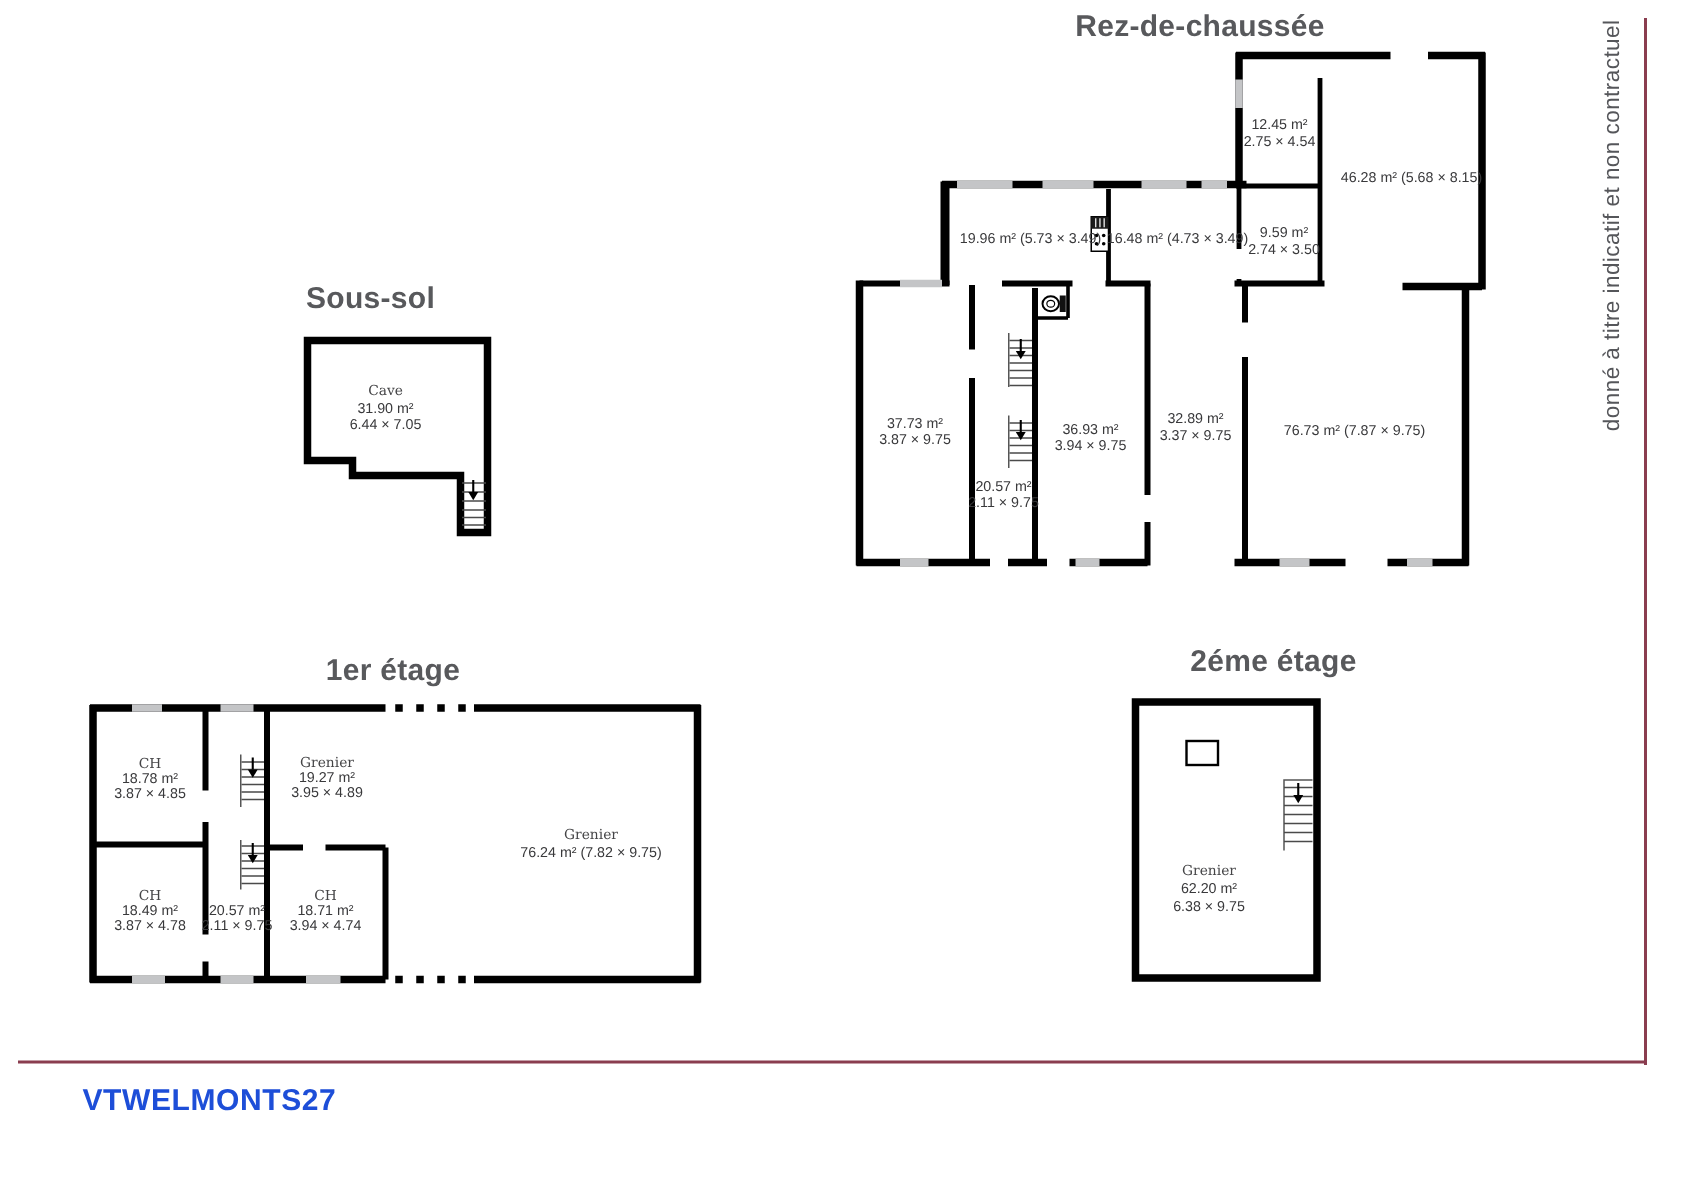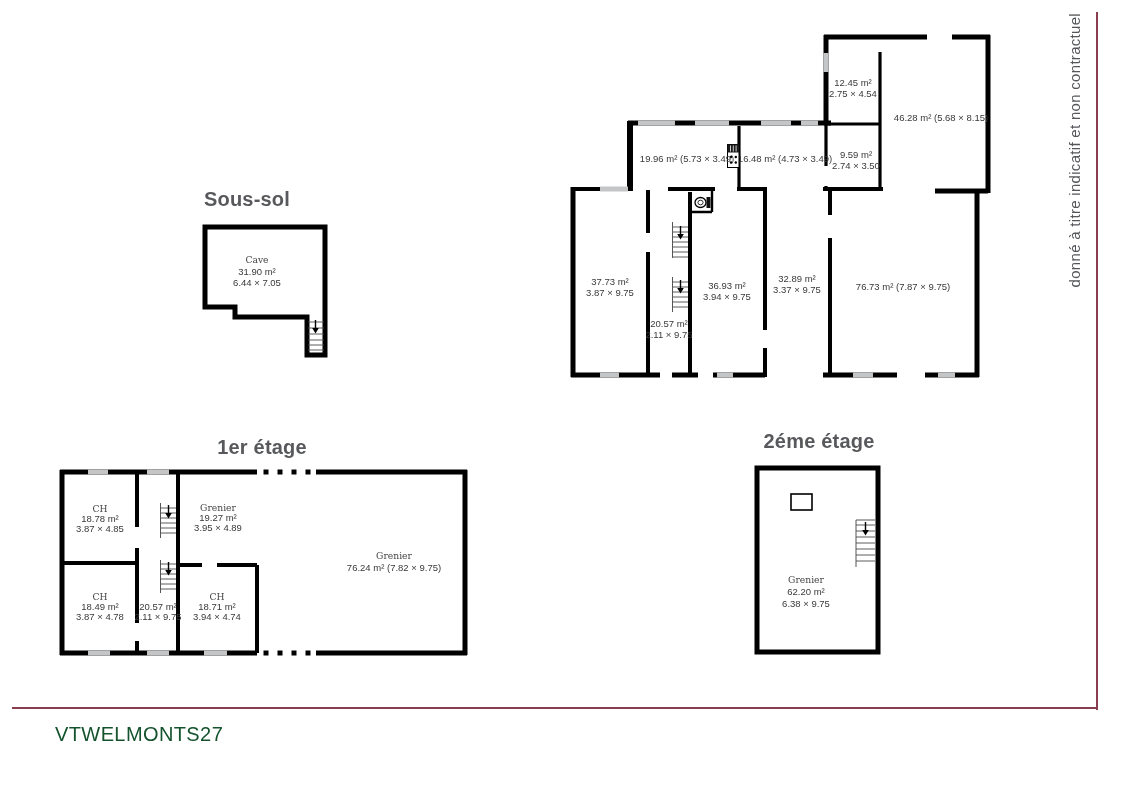--- a/index.html
+++ b/index.html
@@ -14,31 +14,32 @@
   .tread { stroke:#4a4a4a; stroke-width:0.9; fill:none; }
   .stairedge { stroke:#555; stroke-width:1; fill:none; }
   .arrow-stem { stroke:#000; stroke-width:1.4; }
   .lbl   { font-family:"Liberation Sans", sans-serif; font-size:9.5px; fill:#39393b; text-anchor:middle; }
   .nm    { font-family:"DejaVu Serif", serif; font-size:9.2px; fill:#454547; text-anchor:middle; }
   .dot   { fill:#000; }
   .accent-v { position:absolute; left:1096px; top:12px; width:2.2px; height:698px; background:#8a3d4f; }
   .accent-h { position:absolute; left:12px; top:707px; width:1086px; height:2.2px; background:#8a3d4f; }
   .v-disclaimer { position:absolute; left:1066px; top:13px; writing-mode:vertical-rl; transform:rotate(180deg);
                   font-size:15px; color:#55565a; letter-spacing:0.3px; white-space:nowrap; }
-  .footer-code { position:absolute; left:55px; top:723px; font-size:20px; font-weight:normal;
-                 color:#14532d; letter-spacing:0.4px; }
+  .footer-code { position:absolute; left:55px; top:723px; font-size:20px; font-weight:bold;
+                 color:#1d4ed8; letter-spacing:0.4px; }
 </style>
 </head>
 <body>
 
 <div class="page">
 
+  <div class="floor-title" style="left:800px; top:7px;">Rez-de-chaussée</div>
   <div class="floor-title" style="left:247px; top:188px;">Sous-sol</div>
   <div class="floor-title" style="left:262px; top:436px;">1er étage</div>
-  <div class="floor-title" style="left:819px; top:430px;">2éme étage</div>
+  <div class="floor-title" style="left:849px; top:430px;">2éme étage</div>
 
   <svg class="plan-svg" width="1132" height="800" viewBox="0 0 1132 800">
 
     <g>
       <path class="wall w5" d="M205 227 H325 V355 H307 V317 H235 V307 H205 Z"></path>
       <g>
         <path class="tread" d="M308 322 H324 M308 328 H324 M308 334 H324 M308 340 H324 M308 345 H324 M308 350 H324"></path>
         <line class="arrow-stem" x1="315.5" y1="320" x2="315.5" y2="328"></line>
         <polygon class="dot" points="312.2,328 318.8,328 315.5,333.5"></polygon>
       </g>

